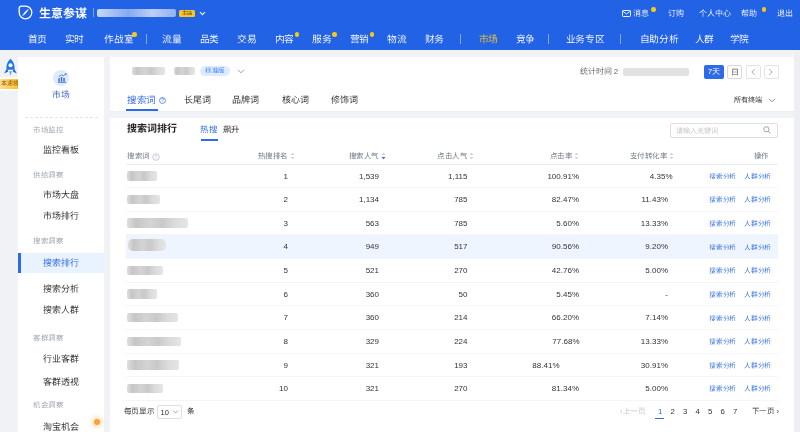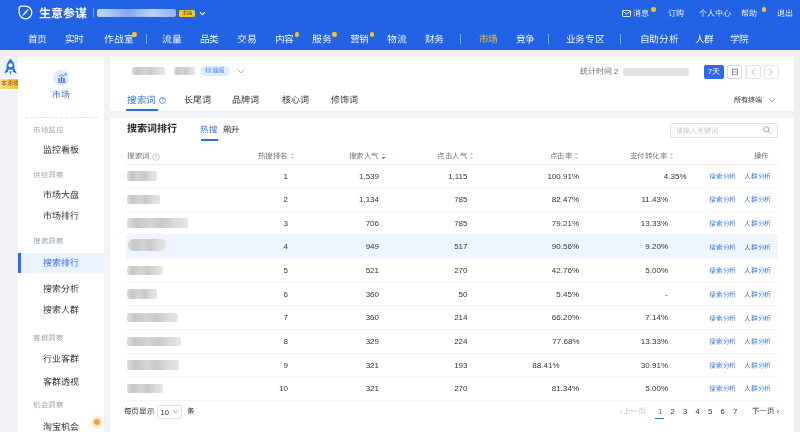--- a/index.html
+++ b/index.html
@@ -938,21 +938,21 @@
       </svg><svg class="z">
         <use href="#u4F5C"></use>
       </svg></div>
 <div class="ab" style="left:16px;top:46px;width:652px;border-top:1px solid #E9EBEF"></div>
 <div class="ab" style="left:16px;top:46.5px;width:652px;height:23.65px;border-bottom:1px solid #F4F5F7">
  <div class="ab blur" style="left:1.5px;top:6.5px;width:30px;height:9.5px"></div>
  <div class="num" style="left:92.5px;top:7px;width:70px">1</div>
  <div class="num" style="left:183.5px;top:7px;width:70px">1,539</div>
  <div class="num" style="left:272px;top:7px;width:70px">1,115</div>
  <div class="num" style="left:383.5px;top:7px;width:70px">100.91%</div>
- <div class="num" style="left:491px;top:7px;width:70px">4.35%</div>
+ <div class="num" style="left:477px;top:7px;width:70px">4.35%</div>
  <div class="ab lnk" style="left:583.5px;top:8px;height:8px;line-height:8px"><svg class="z">
           <use href="#u641C"></use>
         </svg><svg class="z">
           <use href="#u7D22"></use>
         </svg><svg class="z">
           <use href="#u5206"></use>
         </svg><svg class="z">
           <use href="#u6790"></use>
         </svg></div>
  <div class="ab lnk" style="left:618.5px;top:8px;height:8px;line-height:8px"><svg class="z">
@@ -987,23 +987,23 @@
           <use href="#u7FA4"></use>
         </svg><svg class="z">
           <use href="#u5206"></use>
         </svg><svg class="z">
           <use href="#u6790"></use>
         </svg></div>
 </div>
 <div class="ab" style="left:16px;top:93.8px;width:652px;height:23.65px;border-bottom:1px solid #F4F5F7">
  <div class="ab blur" style="left:1.5px;top:6.5px;width:61px;height:9.5px"></div>
  <div class="num" style="left:92.5px;top:7px;width:70px">3</div>
- <div class="num" style="left:183.5px;top:7px;width:70px">706</div>
+ <div class="num" style="left:183.5px;top:7px;width:70px">563</div>
  <div class="num" style="left:272px;top:7px;width:70px">785</div>
- <div class="num" style="left:383.5px;top:7px;width:70px">79.21%</div>
+ <div class="num" style="left:383.5px;top:7px;width:70px">5.60%</div>
  <div class="num" style="left:472.5px;top:7px;width:70px">13.33%</div>
  <div class="ab lnk" style="left:583.5px;top:8px;height:8px;line-height:8px"><svg class="z">
           <use href="#u641C"></use>
         </svg><svg class="z">
           <use href="#u7D22"></use>
         </svg><svg class="z">
           <use href="#u5206"></use>
         </svg><svg class="z">
           <use href="#u6790"></use>
         </svg></div>

